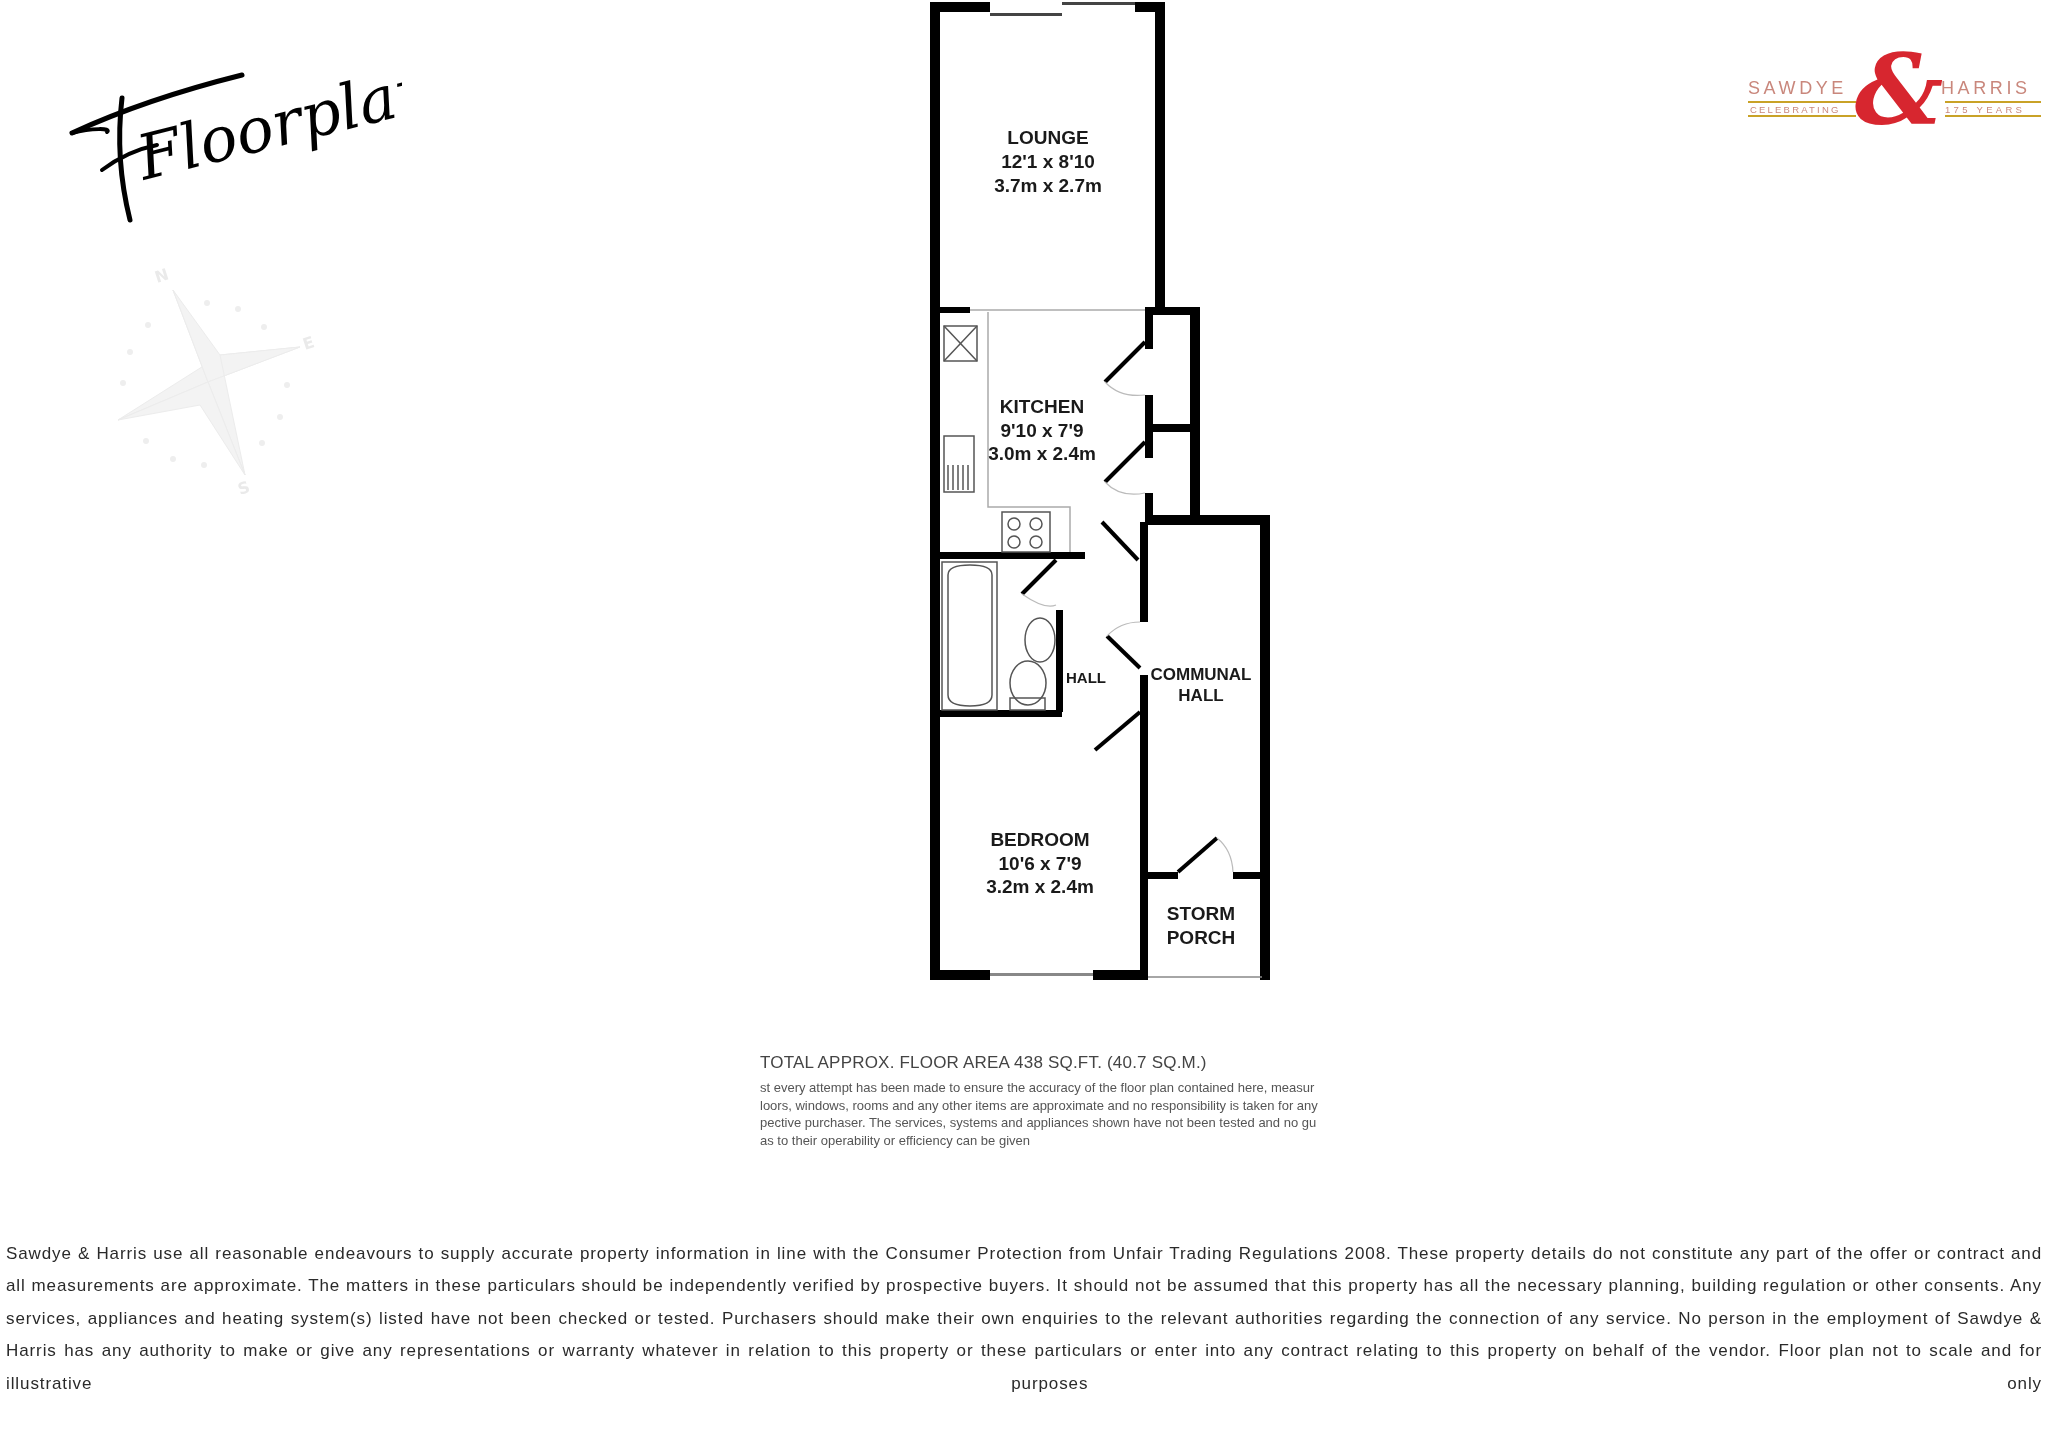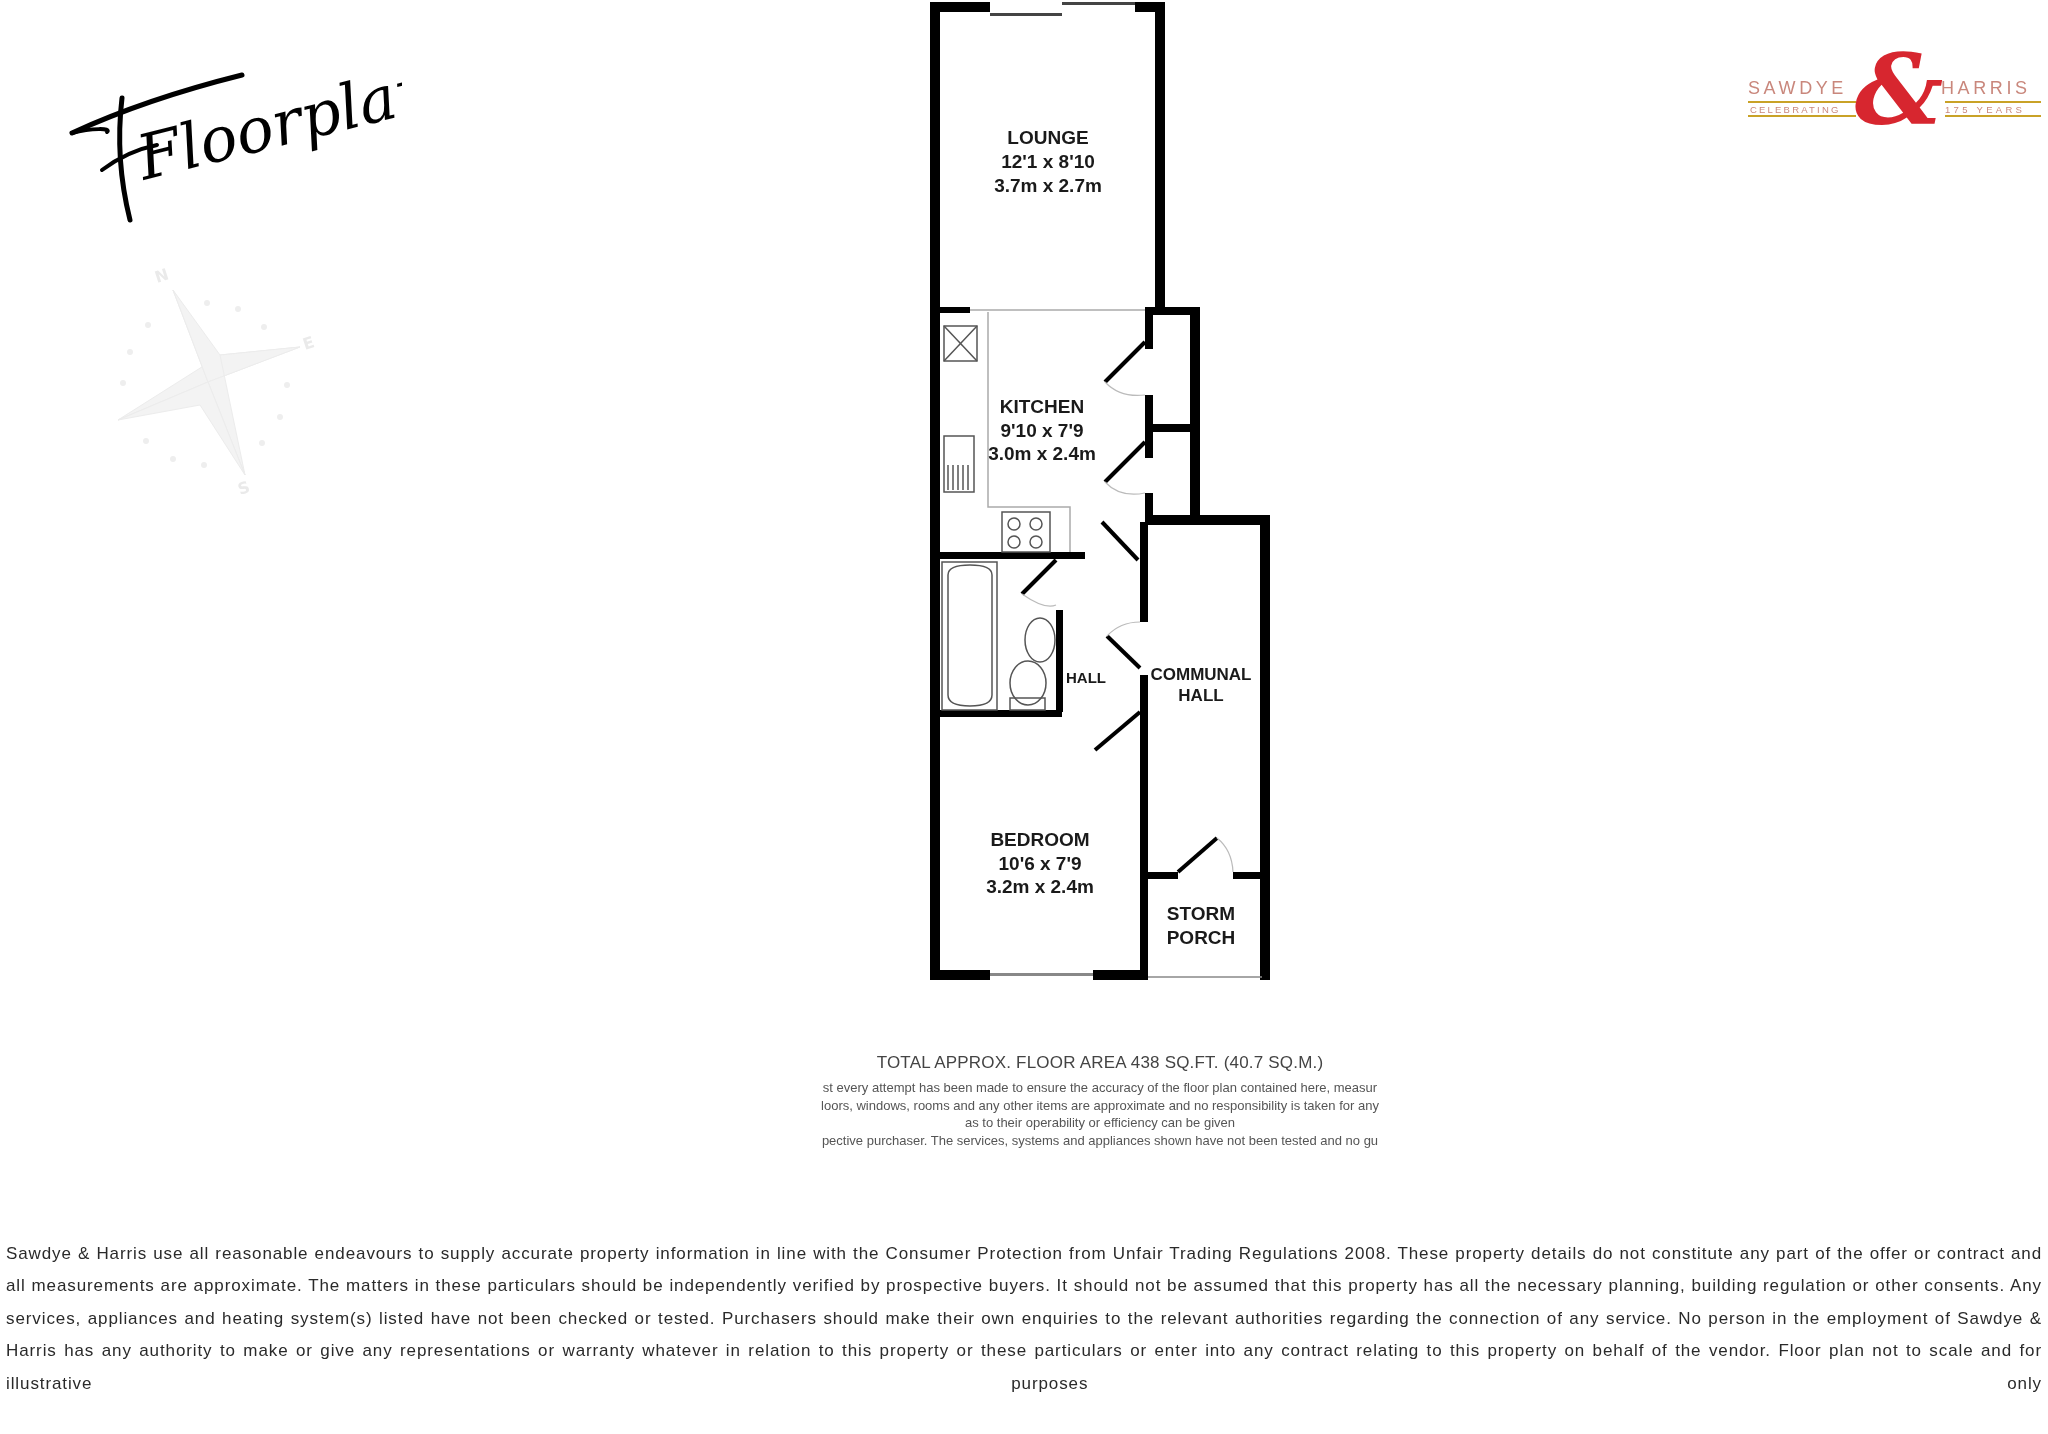--- a/index.html
+++ b/index.html
@@ -2,21 +2,21 @@
 <html><head>
 <meta charset="utf-8">
 <style>
   html, body { margin:0; padding:0; background:#ffffff; }
   body { width:2048px; height:1434px; position:relative; overflow:hidden; font-family:"Liberation Sans", sans-serif; color:#222; }
   .title-script { position:absolute; left:62px; top:70px; width:340px; height:170px; }
   .compass { position:absolute; left:105px; top:255px; width:220px; height:250px; }
   .logo { position:absolute; left:1748px; top:38px; width:295px; height:95px; }
   .floorplan { position:absolute; left:0; top:0; width:2048px; height:1200px; }
   .room-label { font-family:"Liberation Sans", sans-serif; font-weight:bold; fill:#1a1a1a; text-anchor:middle; }
-  .area-block { position:absolute; left:760px; top:1053px; width:680px; text-align:center; color:#444; }
+  .area-block { position:absolute; left:760px; top:1053px; width:680px; text-align:left; color:#444; }
   .area-title { font-size:17px; letter-spacing:0.2px; margin:0 0 6px 0; }
   .area-note { font-size:13px; line-height:17.5px; white-space:nowrap; overflow:hidden; color:#555; }
   .disclaimer { position:absolute; left:6px; top:1238px; width:2036px; font-size:17px; line-height:32.4px; text-align:justify; color:#2a2a2a; letter-spacing:0.9px; }
   .disclaimer::after { content:""; display:inline-block; width:100%; }
 </style>
 </head>
 <body>
 
 <svg class="title-script" viewBox="0 0 340 170">
   <path d="M10 63 C 60 40, 120 20, 180 5" stroke="#000" stroke-width="5" fill="none" stroke-linecap="round"></path>
@@ -181,17 +181,17 @@
   <g>
     <text class="room-label" x="1201" y="920" font-size="19">STORM</text>
     <text class="room-label" x="1201" y="944" font-size="19">PORCH</text>
   </g>
 </svg>
 
 <div class="area-block">
   <div class="area-title">TOTAL APPROX. FLOOR AREA 438 SQ.FT. (40.7 SQ.M.)</div>
   <div class="area-note">st every attempt has been made to ensure the accuracy of the floor plan contained here, measur</div>
   <div class="area-note">loors, windows, rooms and any other items are approximate and no responsibility is taken for any</div>
+  <div class="area-note">pective purchaser. The services, systems and appliances shown have not been tested and no gu</div>
   <div class="area-note">as to their operability or efficiency can be given</div>
-  <div class="area-note">pective purchaser. The services, systems and appliances shown have not been tested and no gu</div>
 </div>
 
 <div class="disclaimer">Sawdye &amp; Harris use all reasonable endeavours to supply accurate property information in line with the Consumer Protection from Unfair Trading Regulations 2008. These property details do not constitute any part of the offer or contract and all measurements are approximate. The matters in these particulars should be independently verified by prospective buyers. It should not be assumed that this property has all the necessary planning, building regulation or other consents. Any services, appliances and heating system(s) listed have not been checked or tested. Purchasers should make their own enquiries to the relevant authorities regarding the connection of any service. No person in the employment of Sawdye &amp; Harris has any authority to make or give any representations or warranty whatever in relation to this property or these particulars or enter into any contract relating to this property on behalf of the vendor. Floor plan not to scale and for illustrative purposes only</div>
 
 </body></html>

